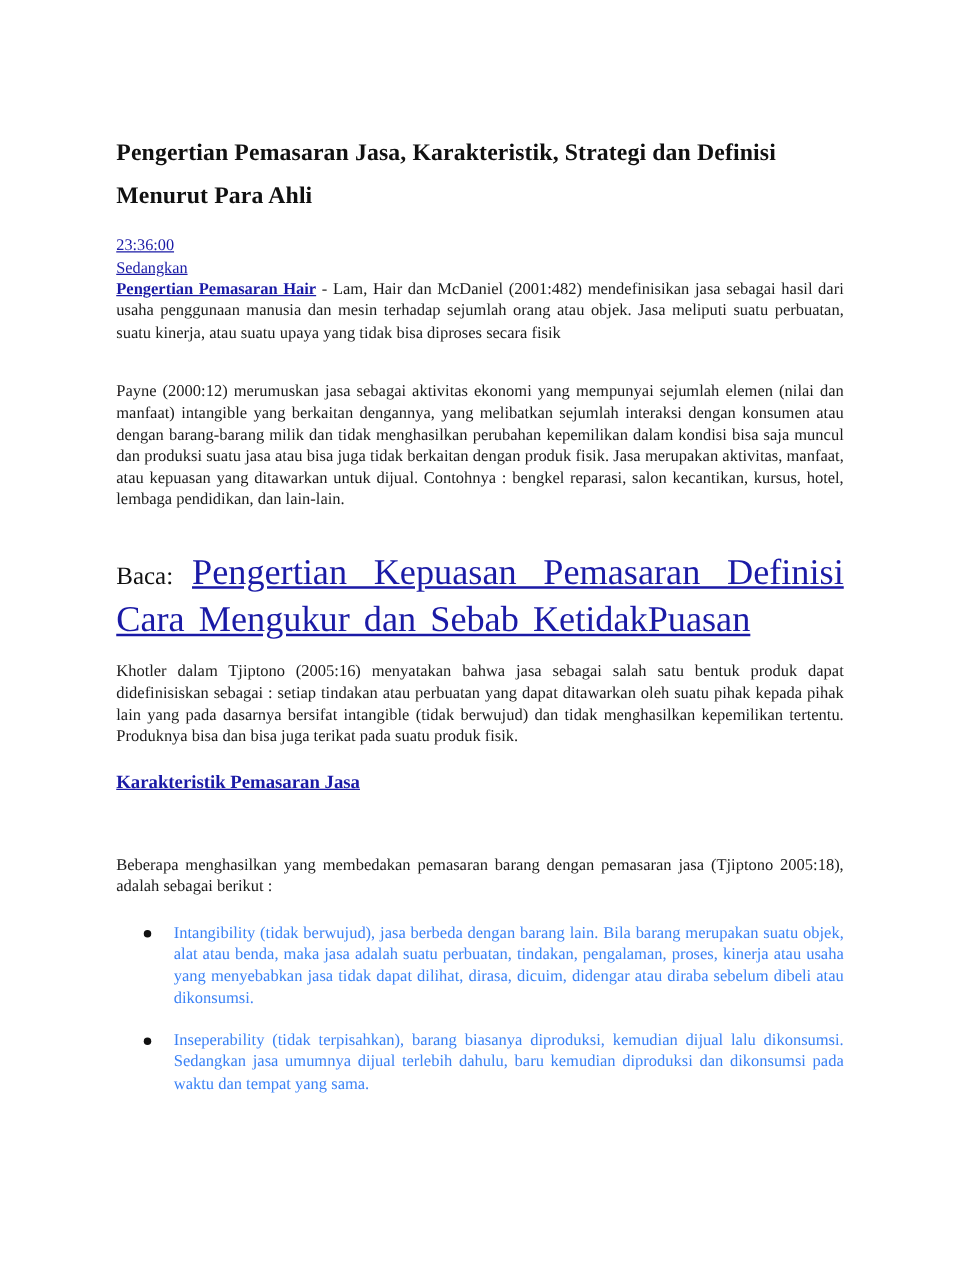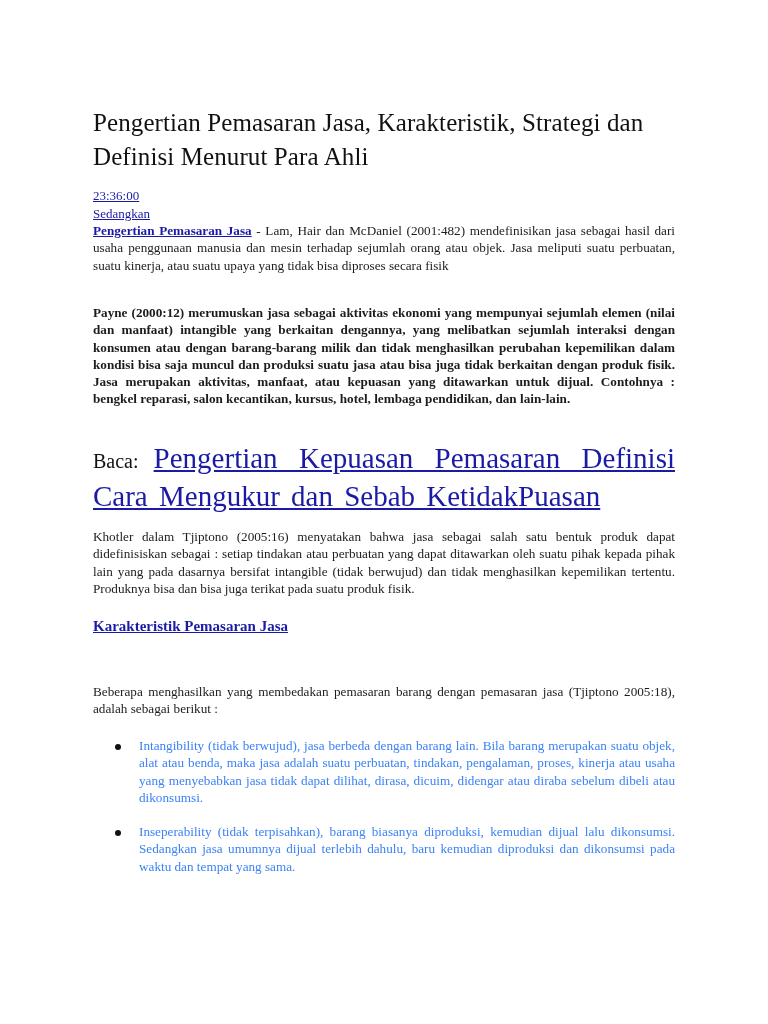--- a/index.html
+++ b/index.html
@@ -19,22 +19,22 @@
       position: absolute;
       left: 93px;
       top: 0;
       width: 582px;
     }
     .title {
       position: absolute;
       top: 106px;
       left: 0;
       width: 600px;
-      font-size: 25px;
-      font-weight: normal;
+      font-size: 19px;
+      font-weight: bold;
       line-height: 34px;
       color: #111111;
       margin: 0;
       letter-spacing: 0.1px;
     }
     a, .link {
       color: #1a1aa6;
       text-decoration: underline;
       cursor: pointer;
     }
@@ -56,21 +56,21 @@
       position: absolute;
       left: 0;
       width: 582px;
       font-size: 13.2px;
       line-height: 17.3px;
       text-align: justify;
       margin: 0;
       color: #1c1c1c;
     }
     .p1 { top: 222px; }
-    .p2 { top: 304px; font-weight: bold; }
+    .p2 { top: 304px; }
     .p3 { top: 528px; }
     .p4 { top: 683px; }
     .inline-link {
       font-weight: bold;
       color: #1a1aa6;
       text-decoration: underline;
     }
     .baca {
       position: absolute;
       top: 441px;
@@ -144,21 +144,21 @@
   <h1 class="title">Pengertian Pemasaran Jasa, Karakteristik, Strategi dan Definisi Menurut Para Ahli</h1>
 
   <div class="meta-time">
     <a>23:36:00</a>
   </div>
 
   <div class="meta-cat">
     <a>Sedangkan</a>
   </div>
 
-  <p class="para p1"><a class="inline-link">Pengertian Pemasaran Jasa</a><span> - Lam, Hair dan McDaniel (2001:482) mendefinisikan jasa sebagai hasil dari usaha penggunaan manusia dan mesin terhadap sejumlah orang atau objek. Jasa meliputi suatu perbuatan, suatu kinerja, atau suatu upaya yang tidak bisa diproses secara fisik</span></p>
+  <p class="para p1"><a class="inline-link">Pengertian Pemasaran Hair</a><span> - Lam, Hair dan McDaniel (2001:482) mendefinisikan jasa sebagai hasil dari usaha penggunaan manusia dan mesin terhadap sejumlah orang atau objek. Jasa meliputi suatu perbuatan, suatu kinerja, atau suatu upaya yang tidak bisa diproses secara fisik</span></p>
 
   <p class="para p2">Payne (2000:12) merumuskan jasa sebagai aktivitas ekonomi yang mempunyai sejumlah elemen (nilai dan manfaat)  intangible yang berkaitan dengannya, yang melibatkan sejumlah interaksi dengan konsumen atau dengan barang-barang milik dan tidak menghasilkan perubahan kepemilikan dalam kondisi bisa saja muncul dan produksi suatu jasa atau bisa juga tidak berkaitan dengan produk fisik. Jasa merupakan aktivitas, manfaat, atau kepuasan yang ditawarkan untuk dijual. Contohnya : bengkel reparasi, salon kecantikan, kursus, hotel, lembaga pendidikan, dan lain-lain.</p>
 
   <p class="baca"><span class="baca-label">Baca: </span><a class="baca-link">Pengertian Kepuasan Pemasaran Definisi Cara Mengukur dan Sebab KetidakPuasan</a></p>
 
   <p class="para p3">Khotler dalam Tjiptono (2005:16) menyatakan bahwa jasa sebagai salah satu bentuk produk dapat didefinisiskan sebagai : setiap tindakan atau perbuatan yang dapat ditawarkan oleh suatu pihak kepada pihak lain yang pada dasarnya bersifat intangible (tidak berwujud) dan tidak menghasilkan kepemilikan tertentu. Produknya bisa dan bisa juga terikat pada suatu produk fisik.</p>
 
   <h2 class="section-heading"><a>Karakteristik Pemasaran Jasa</a></h2>
 
   <p class="para p4">Beberapa menghasilkan yang membedakan pemasaran barang dengan pemasaran jasa (Tjiptono 2005:18), adalah sebagai berikut :</p>

